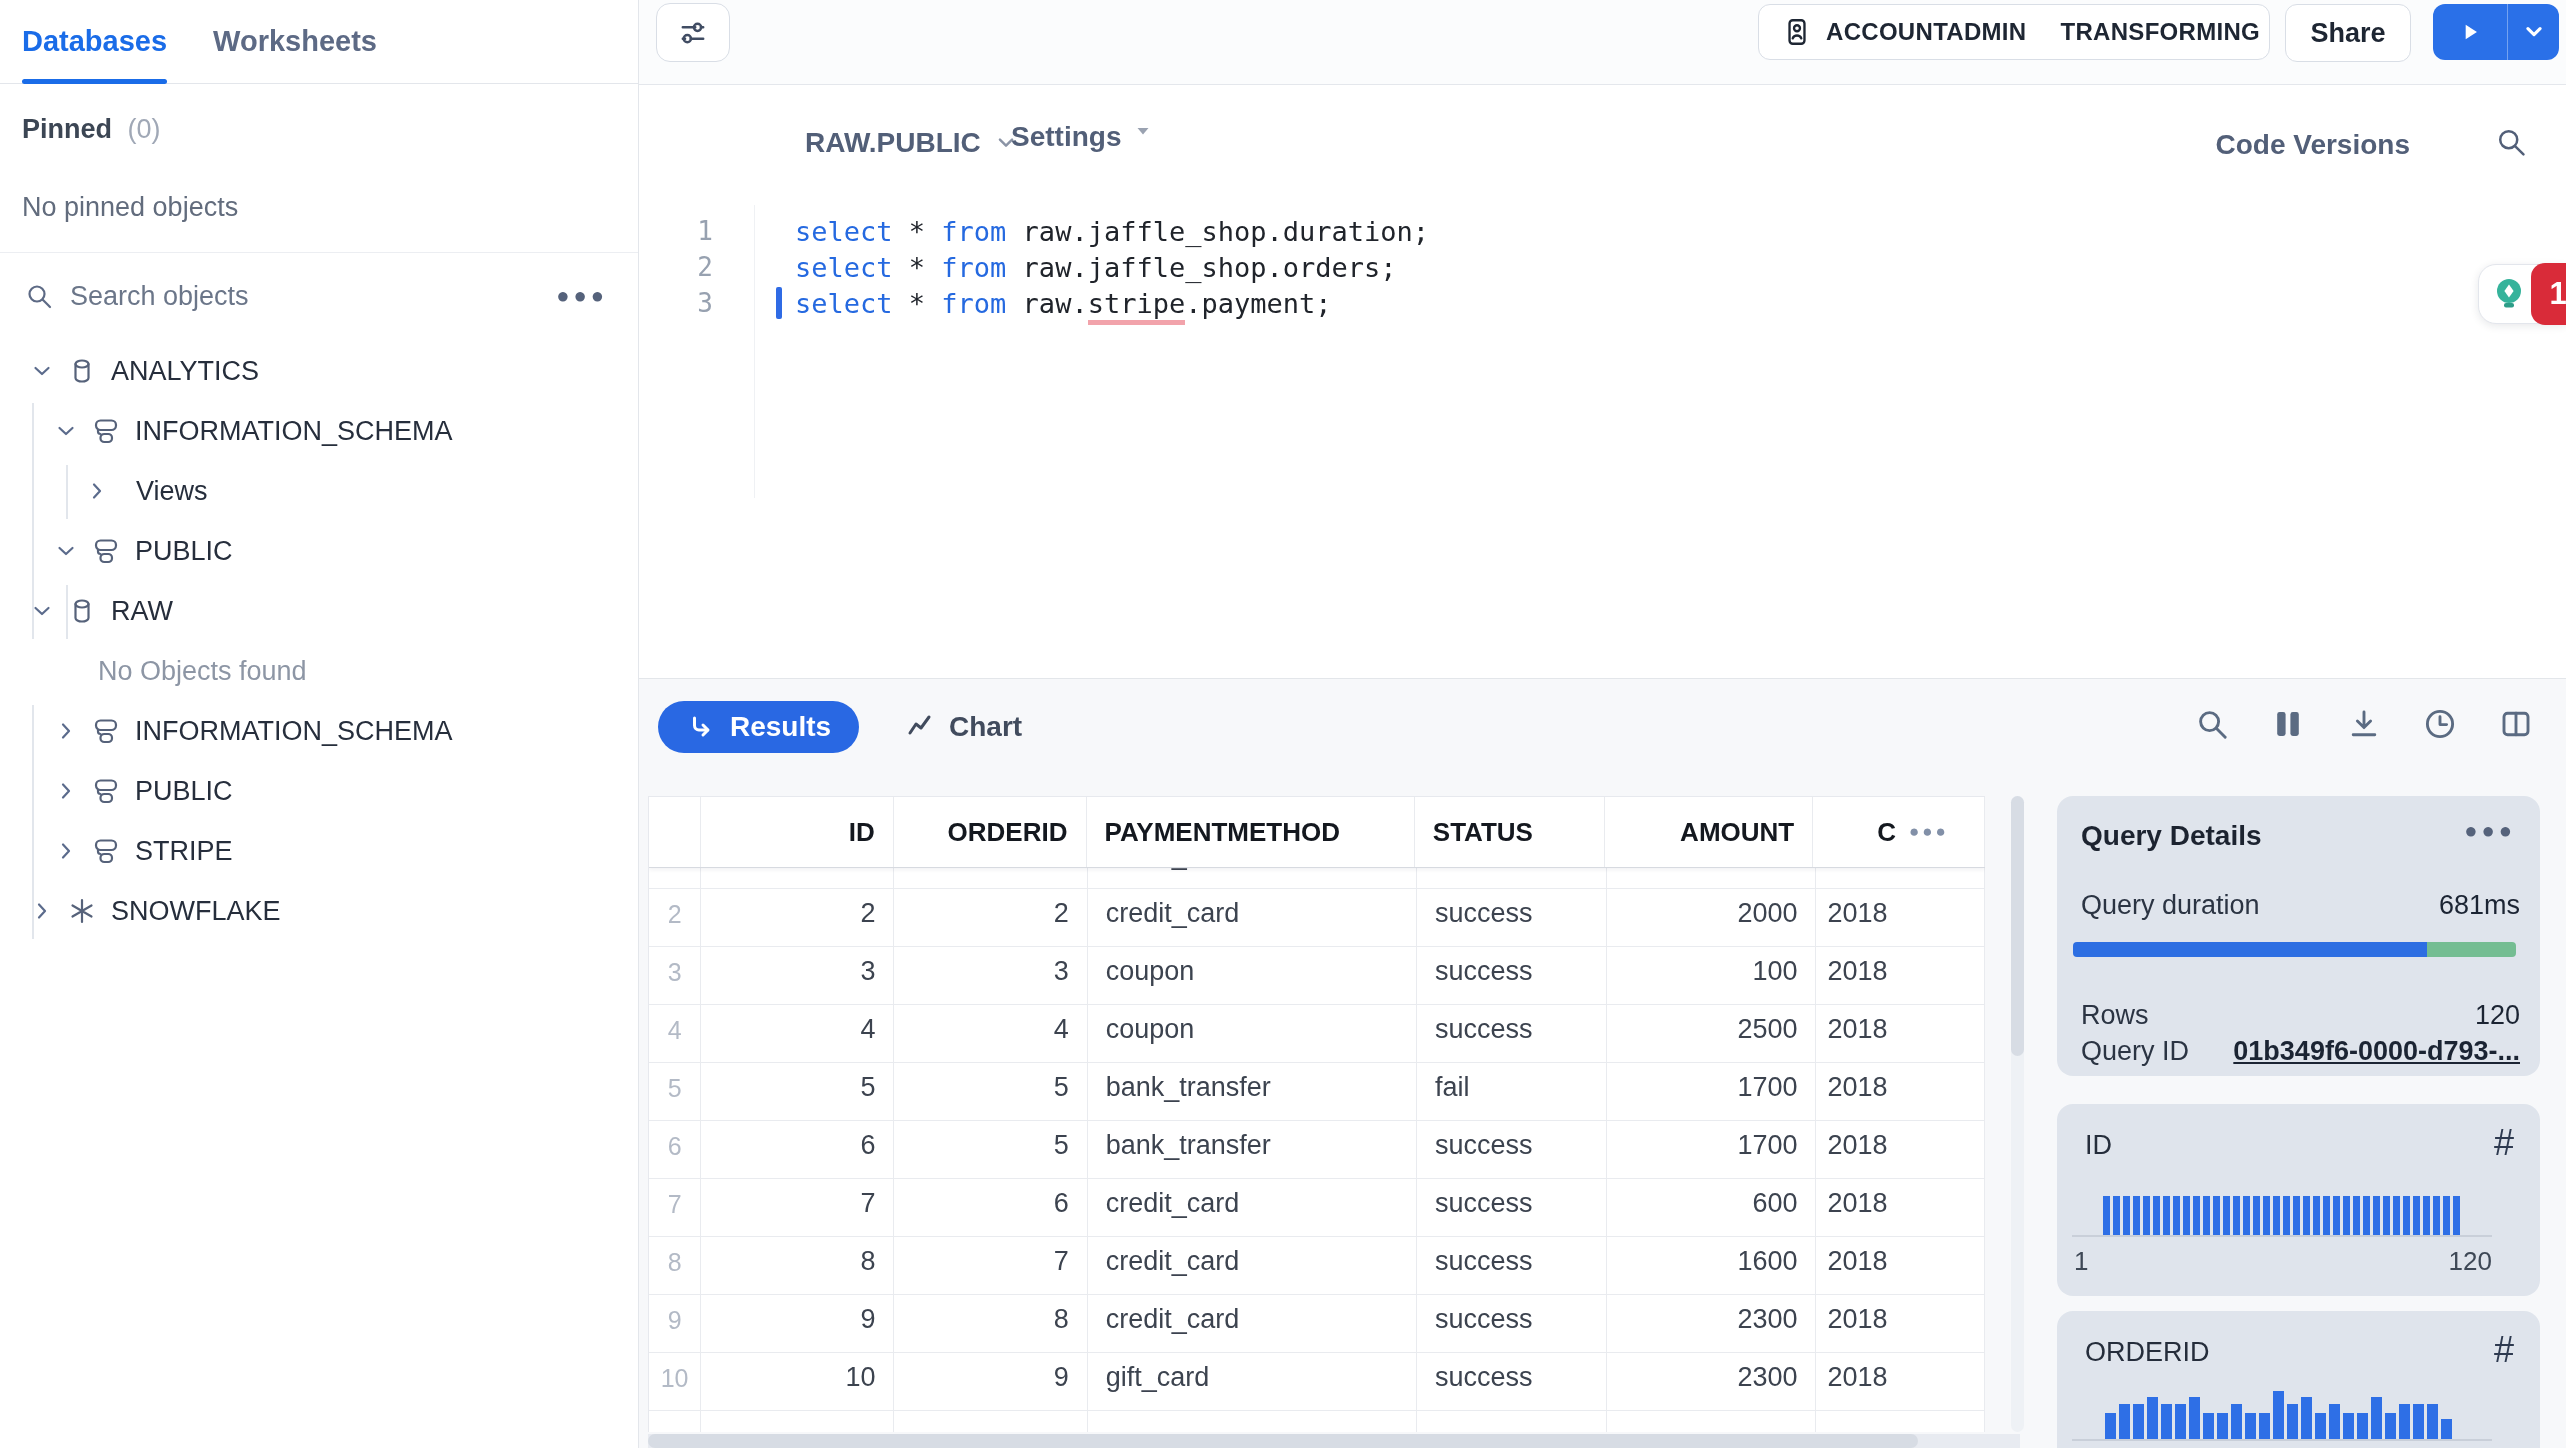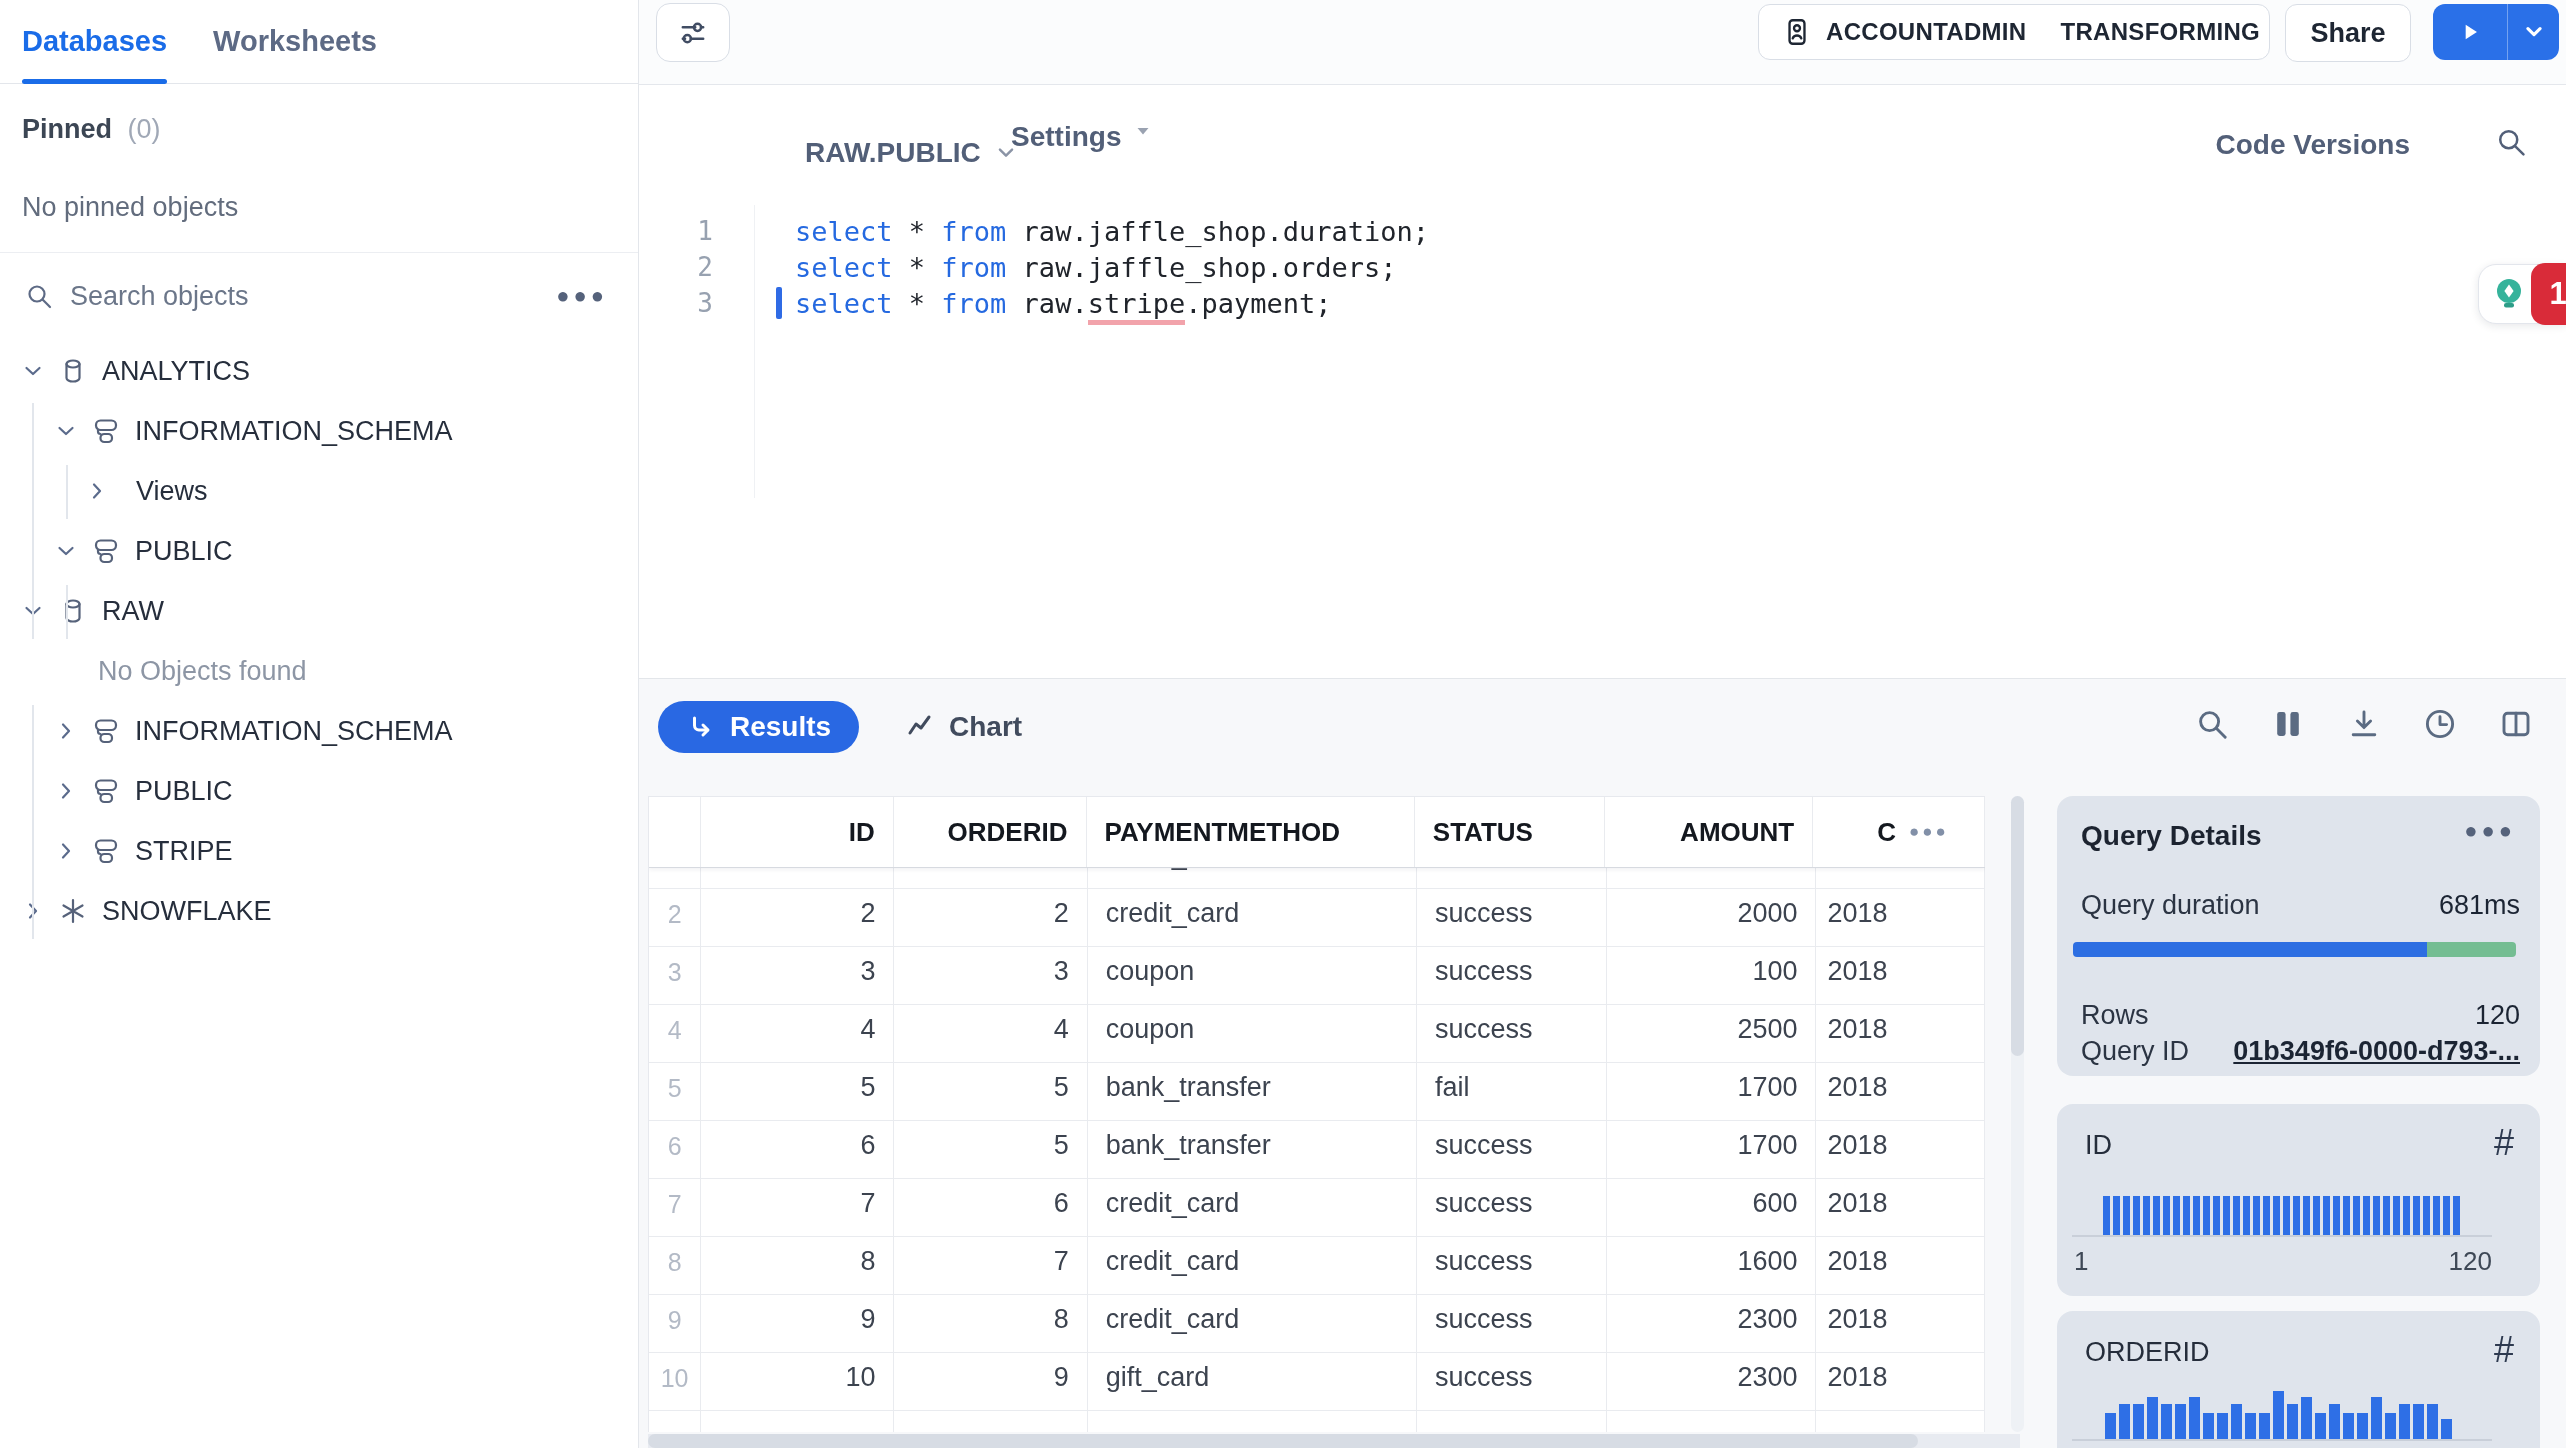--- a/index.html
+++ b/index.html
@@ -21,21 +21,21 @@
   .pinned-count{color:#a0a8b6;margin-left:8px;}
   .no-pinned{position:absolute;left:22px;top:192px;font-size:27px;color:#626c7d;}
   .side-div{position:absolute;left:0;right:0;top:252px;height:1px;background:#eceef2;}
   .search-row{position:absolute;left:24px;right:30px;top:270px;height:52px;display:flex;align-items:center;gap:16px;}
   .search-ic{width:30px;height:30px;color:#5d6a85;}
   .search-ph{font-size:27px;color:#6b7689;flex:1;}
   .dots{color:#55627b;font-size:22px;font-weight:700;letter-spacing:4px;line-height:1;}
   .tree{position:absolute;left:0;right:0;top:341px;bottom:0;}
   .guide{position:absolute;width:2px;background:#e2e6ec;}
   .tree-row{height:60px;display:flex;align-items:center;font-size:27px;font-weight:500;color:#262e3c;cursor:pointer;}
-  .tree-row.lvl0{padding-left:20px;}
+  .tree-row.lvl0{padding-left:29px;}
   .tree-row.lvl1{padding-left:53px;}
   .tree-row.lvl2{padding-left:84px;}
   .tree-row.empty{padding-left:98px;color:#8d96a5;font-weight:400;cursor:default;}
   .tree-row .caret{width:26px;height:26px;color:#5b6b8c;margin-right:12px;}
   .tree-row .tico{width:30px;height:30px;color:#56627a;}
   .tree-label{margin-left:14px;}
   .tree-row.empty .tree-label{margin-left:0;}
 
   
   .topbar{position:absolute;left:639px;top:0;right:0;height:84px;background:#fbfcfd;border-bottom:1px solid #e4e7ec;}
@@ -49,21 +49,21 @@
   .green-dot{width:11px;height:11px;border-radius:50%;background:#3cb179;margin:0 4px;}
   .share-btn{position:absolute;left:1646px;top:4px;width:124px;height:56px;border:1px solid #d9dee6;border-radius:12px;background:#fff;
              font-size:27px;font-weight:700;color:#1e2633;display:flex;align-items:center;justify-content:center;cursor:pointer;}
   .run-split{position:absolute;left:1794px;top:4px;width:126px;height:56px;background:#2a70e8;border-radius:12px;display:flex;overflow:hidden;}
   .run-play{width:74px;display:flex;align-items:center;justify-content:center;border-right:1px solid rgba(255,255,255,.35);cursor:pointer;}
   .run-caret{flex:1;display:flex;align-items:center;justify-content:center;cursor:pointer;color:#fff;}
 
   
   .editor{position:absolute;left:639px;top:85px;right:0;height:593px;background:#fff;}
   .ctx-selector{position:absolute;left:166px;top:36px;height:44px;display:flex;align-items:center;gap:12px;
-                font-size:28px;font-weight:600;color:#525f78;cursor:pointer;margin-top:10px;}
+                font-size:28px;font-weight:600;color:#525f78;cursor:pointer;}
   .sel-caret{width:26px;height:26px;color:#8b94a6;}
   .settings-sel{position:absolute;left:372px;top:36px;height:44px;display:flex;align-items:flex-start;gap:12px;
                 font-size:28px;font-weight:600;color:#525f78;cursor:pointer;}
   .tri{width:20px;height:20px;color:#9aa2b1;}
   .code-versions{position:absolute;right:156px;top:44px;font-size:28px;font-weight:600;color:#525f78;cursor:pointer;}
   .ed-search{position:absolute;right:38px;top:40px;width:34px;height:34px;color:#525f78;cursor:pointer;}
   .code-block{position:absolute;left:0;right:0;top:128px;}
   .code-line{position:relative;height:36px;display:flex;align-items:center;}
   .gnum{width:74px;text-align:right;color:#97a1b0;font:26px "DejaVu Sans Mono",monospace;flex:none;}
   .gutter-border{position:absolute;left:115px;top:120px;bottom:180px;width:1px;background:#eff1f4;}

